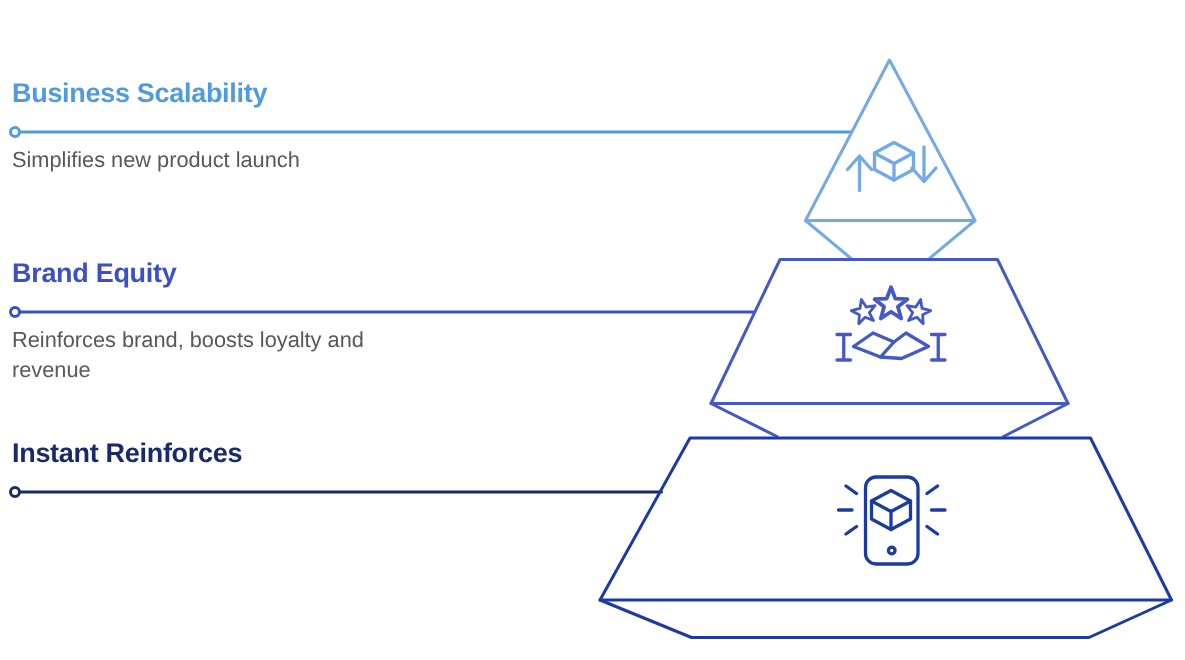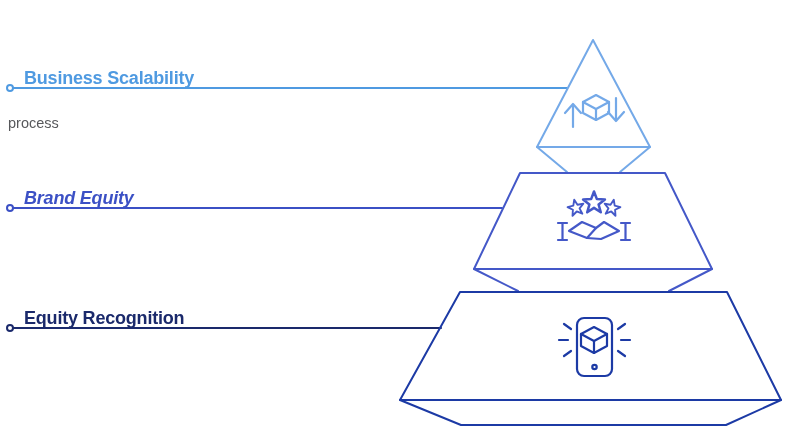--- a/index.html
+++ b/index.html
@@ -9,28 +9,28 @@
   }
   svg{position:absolute;left:0;top:0;}
   svg *{fill:none;stroke-linecap:round;stroke-linejoin:round;}
   .lvl{stroke:var(--shape);}
   .connector line{stroke:var(--accent);stroke-width:2;}
   .connector circle{stroke:var(--accent);stroke-width:2;fill:#fff;}
   .shape-outline{stroke-width:2;}
   .icon{stroke-width:2.2;}
   .label{position:absolute;left:8px;width:270px;}
   .label h2{
-    margin:16px;font-size:18px;line-height:22px;font-weight:bold;
+    margin:0;font-size:18px;line-height:22px;font-weight:bold;
     letter-spacing:-0.2px;color:var(--accent);
   }
   .label p{
     margin:24px 0 0 0;font-size:14.5px;line-height:20px;color:#57585B;font-weight:400;
   }
   .label p span{display:block;}
-  .l1{top:51px;} .l2{top:171px;font-style:italic;} .l3{top:291px;}
+  .l1{top:51px;} .l2{top:171px;} .l3{top:291px;}
 </style>
 </head>
 <body>
 
 <div class="stage">
 
   <svg width="790" height="440" viewBox="0 0 790 440">
     <defs>
       <path id="star" d="M0,-10 L2.5,-3.4 L9.5,-3.1 L4,1.3 L5.9,8.1 L0,4.2 L-5.9,8.1 L-4,1.3 L-9.5,-3.1 L-2.5,-3.4 Z"></path>
     </defs>
@@ -89,27 +89,31 @@
         <path d="M594,341 V353"></path>
         <path d="M571,329 L564,324 M568,340 H559 M571,351 L564,356"></path>
         <path d="M618,329 L625,324 M621,340 H630 M618,351 L625,356"></path>
       </g>
     </g>
   </svg>
 
   <div class="label l1" style="--accent: #4F9AE1; --shape: #74A9E8;">
     <h2>Business Scalability</h2>
     <p>
-      <span>process</span>
+      <span>Simplifies new product launch</span>
     </p>
   </div>
 
   <div class="label l2" style="--accent: #3B50C5; --shape: #4458C8;">
     <h2>Brand Equity</h2>
+    <p>
+      <span>Reinforces brand, boosts loyalty and</span>
+      <span>revenue</span>
+    </p>
   </div>
 
   <div class="label l3" style="--accent: #1A296B; --shape: #1C3AA5;">
-    <h2>Equity Recognition</h2>
+    <h2>Instant Reinforces</h2>
     <p>
     </p>
   </div>
 
 </div>
 
 </body></html>

